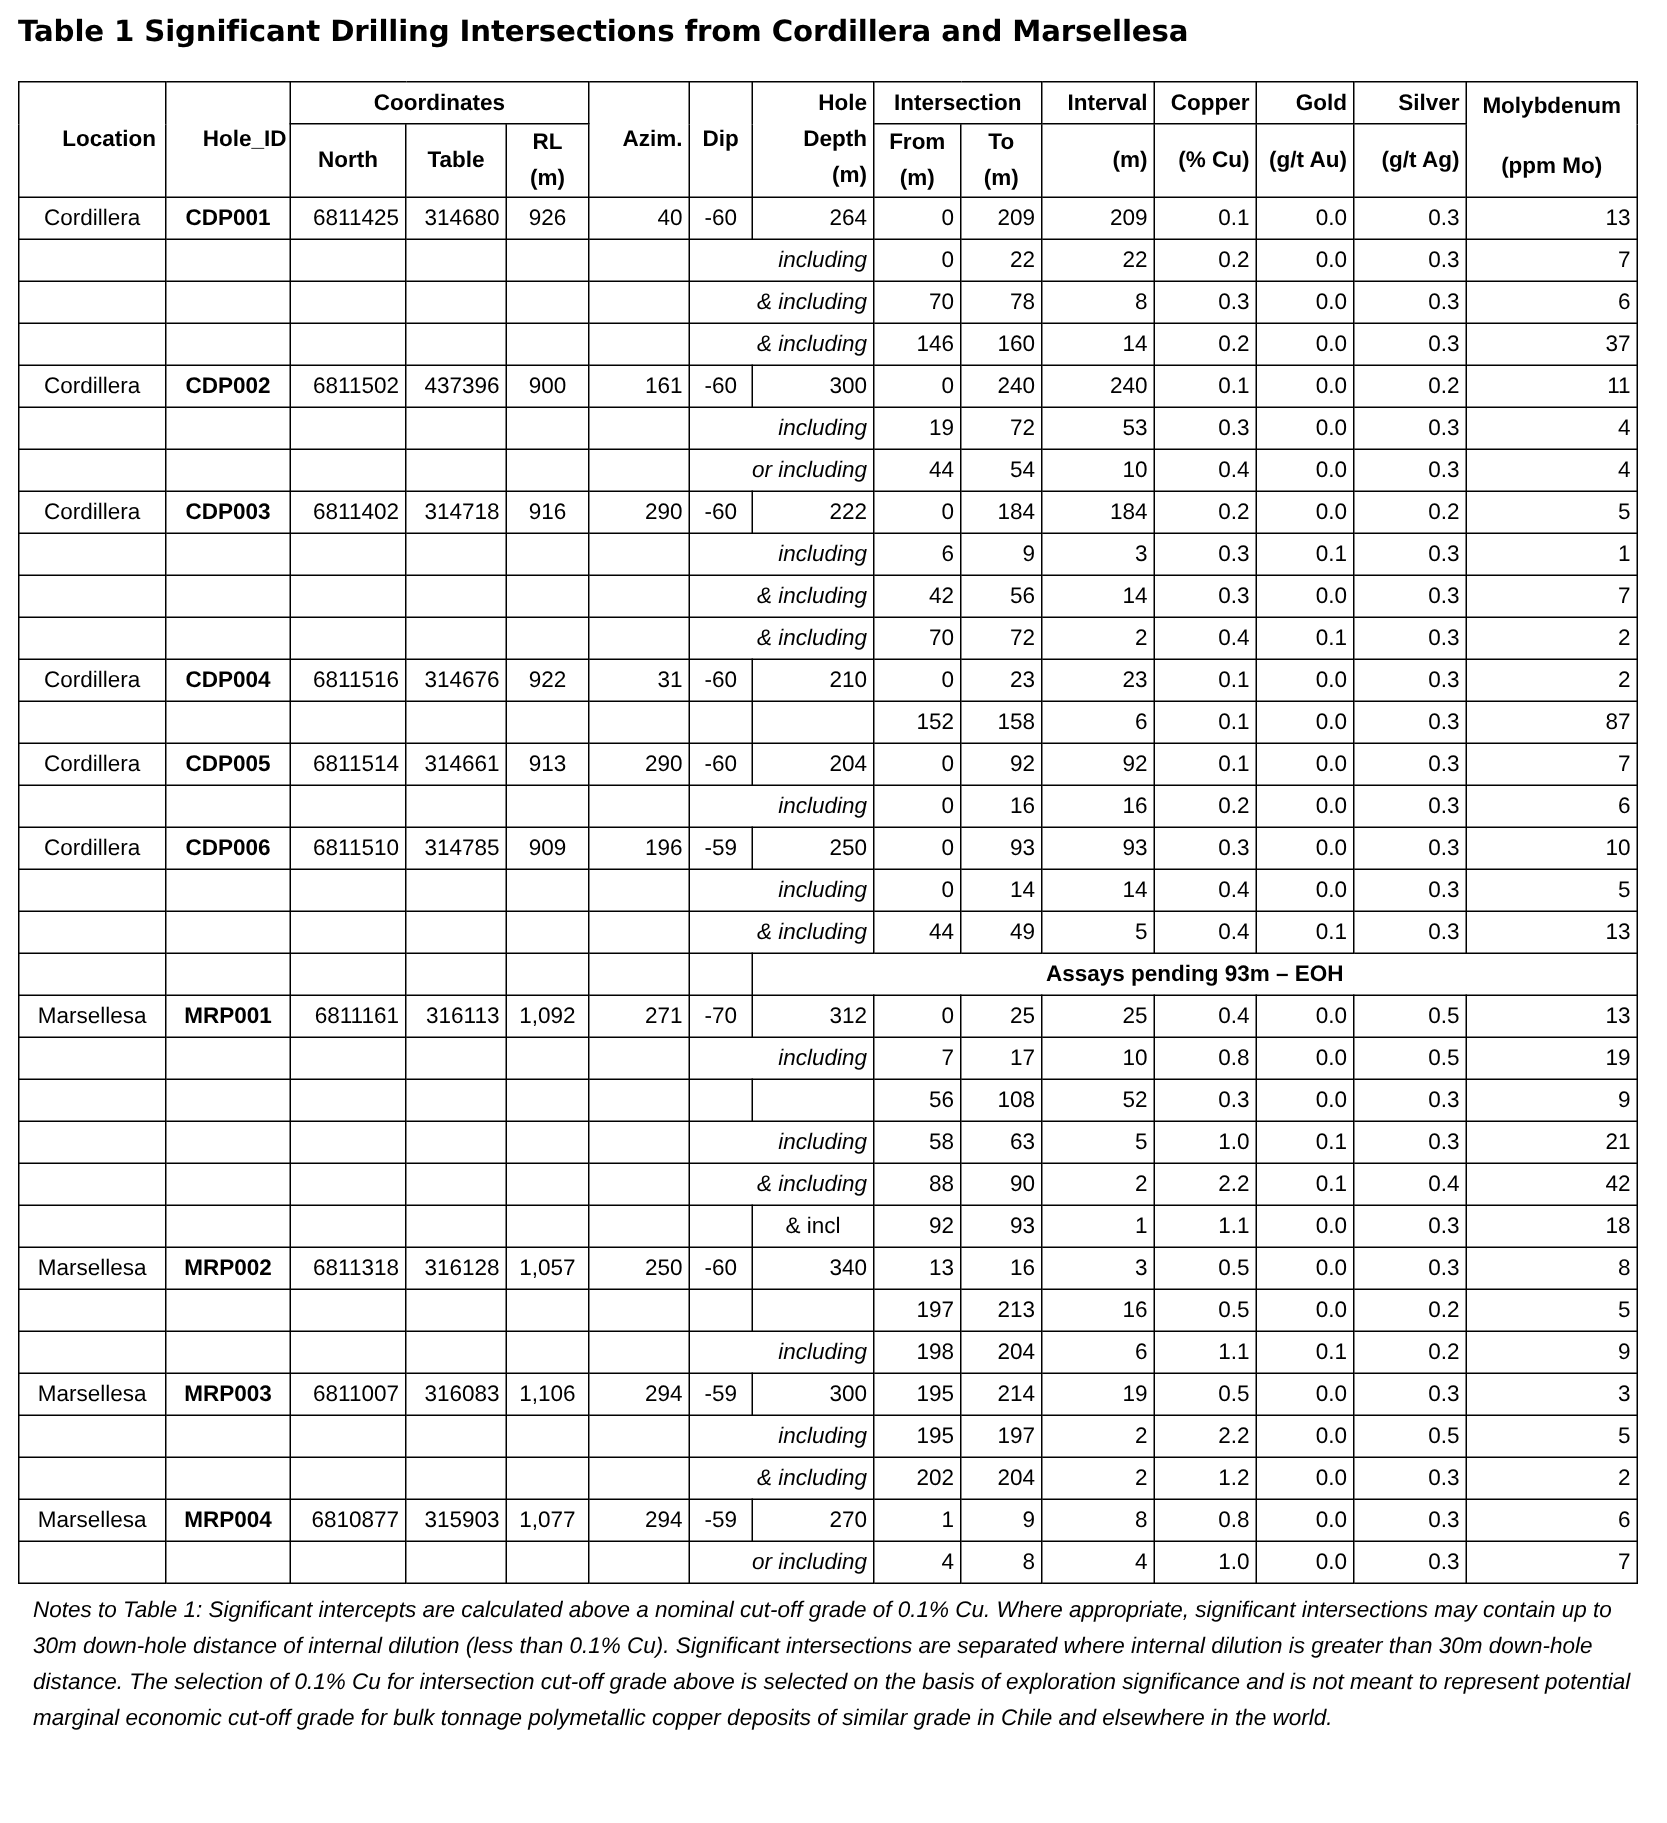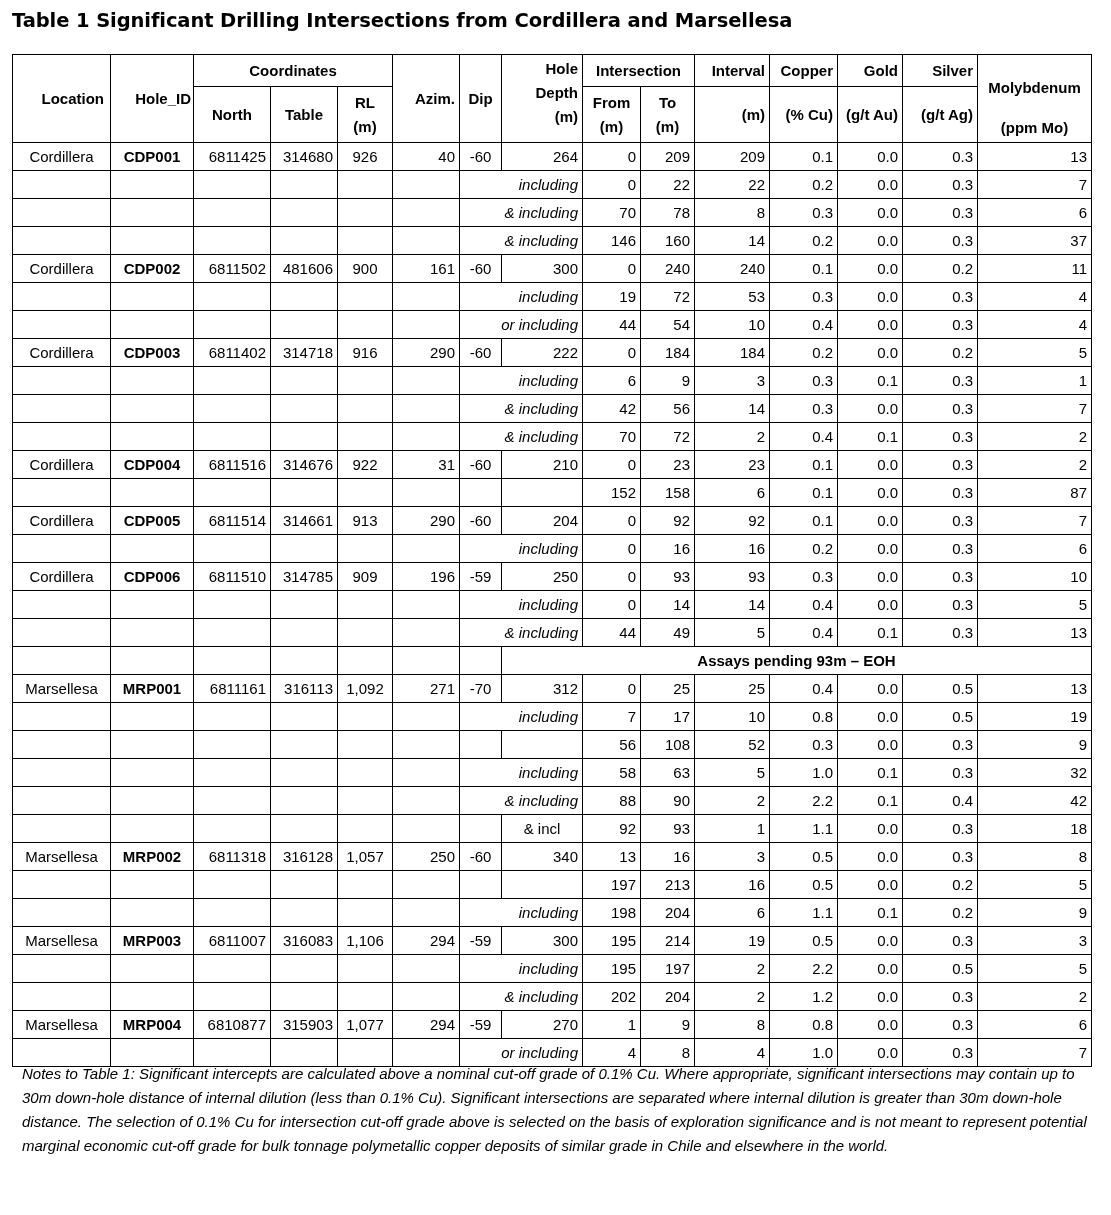--- a/index.html
+++ b/index.html
@@ -52,21 +52,21 @@
       <th rowspan="2" class="r" style="line-height:24px;vertical-align:top;padding-top:2px">
         <div>Hole</div>
         <div>Depth</div>
         <div>(m)</div>
       </th>
       <th colspan="2" class="c">Intersection</th>
       <th class="r">Interval</th>
       <th class="r">Copper</th>
       <th class="r">Gold</th>
       <th class="r">Silver</th>
-      <th rowspan="2" class="c" style="vertical-align:top;padding-top:19px;line-height:28px">
+      <th rowspan="2" class="c" style="vertical-align:top;padding-top:2px;line-height:28px">
         <div style="font-weight:bold">Molybdenum</div>
         <div class="hsub" style="margin-top:12px">(ppm Mo)</div>
       </th>
     </tr>
     <tr class="hdr2">
       <th class="c hsub">North</th>
       <th class="c hsub">Table</th>
       <th class="c hsub" style="line-height:24px">
         <div>RL</div>
         <div>(m)</div>
@@ -148,21 +148,21 @@
         <td class="r">14</td>
         <td class="r">0.2</td>
         <td class="r">0.0</td>
         <td class="r">0.3</td>
         <td class="r">37</td>
       </tr>
       <tr>
         <td class="c">Cordillera</td>
         <td class="c b">CDP002</td>
         <td class="r">6811502</td>
-        <td class="r">481606</td>
+        <td class="r">437396</td>
         <td class="c">900</td>
         <td class="r">161</td>
         <td class="c">-60</td>
         <td class="r">300</td>
         <td class="r">0</td>
         <td class="r">240</td>
         <td class="r">240</td>
         <td class="r">0.1</td>
         <td class="r">0.0</td>
         <td class="r">0.2</td>
@@ -448,21 +448,21 @@
         <td></td>
         <td></td>
         <td></td>
         <td colspan="2" class="r i">including</td>
         <td class="r">58</td>
         <td class="r">63</td>
         <td class="r">5</td>
         <td class="r">1.0</td>
         <td class="r">0.1</td>
         <td class="r">0.3</td>
-        <td class="r">32</td>
+        <td class="r">21</td>
       </tr>
       <tr>
         <td></td>
         <td></td>
         <td></td>
         <td></td>
         <td></td>
         <td></td>
         <td colspan="2" class="r i">&amp; including</td>
         <td class="r">88</td>

